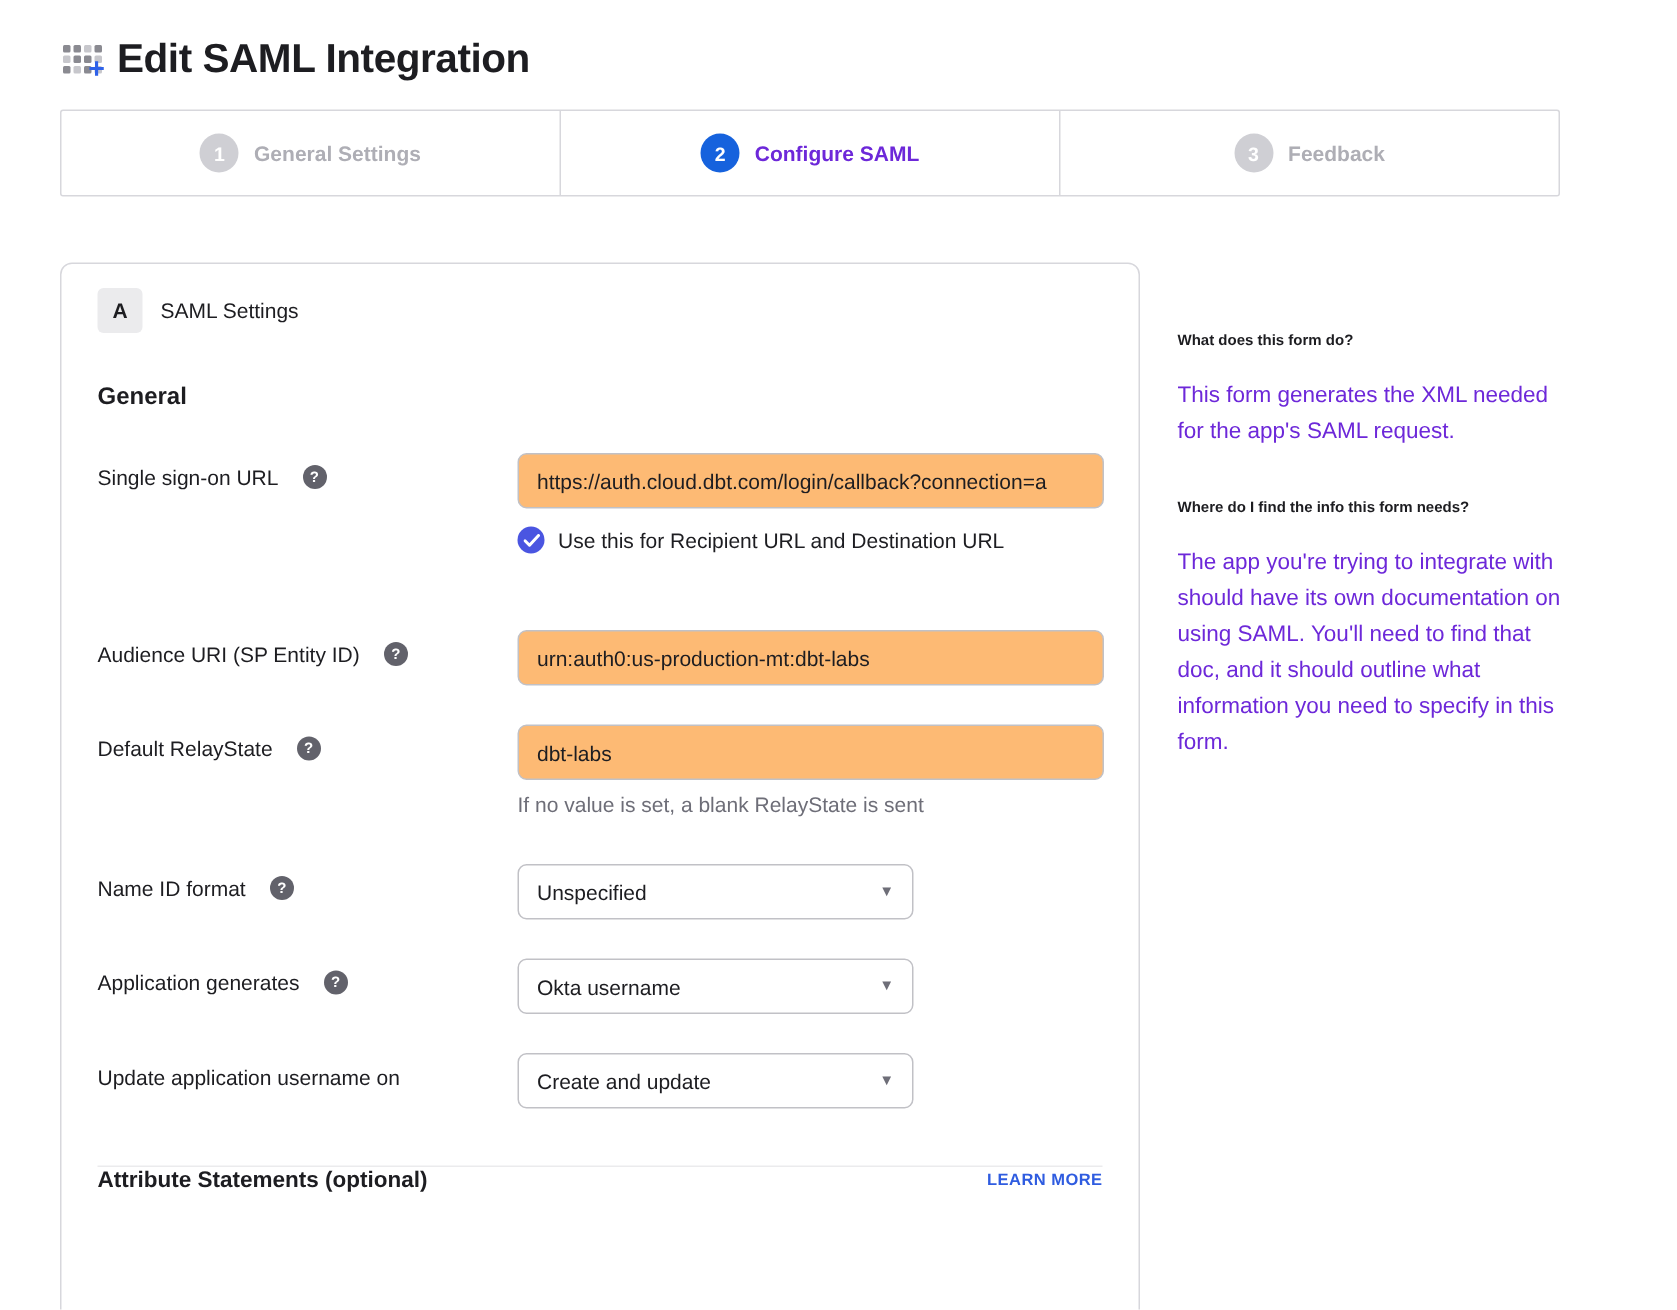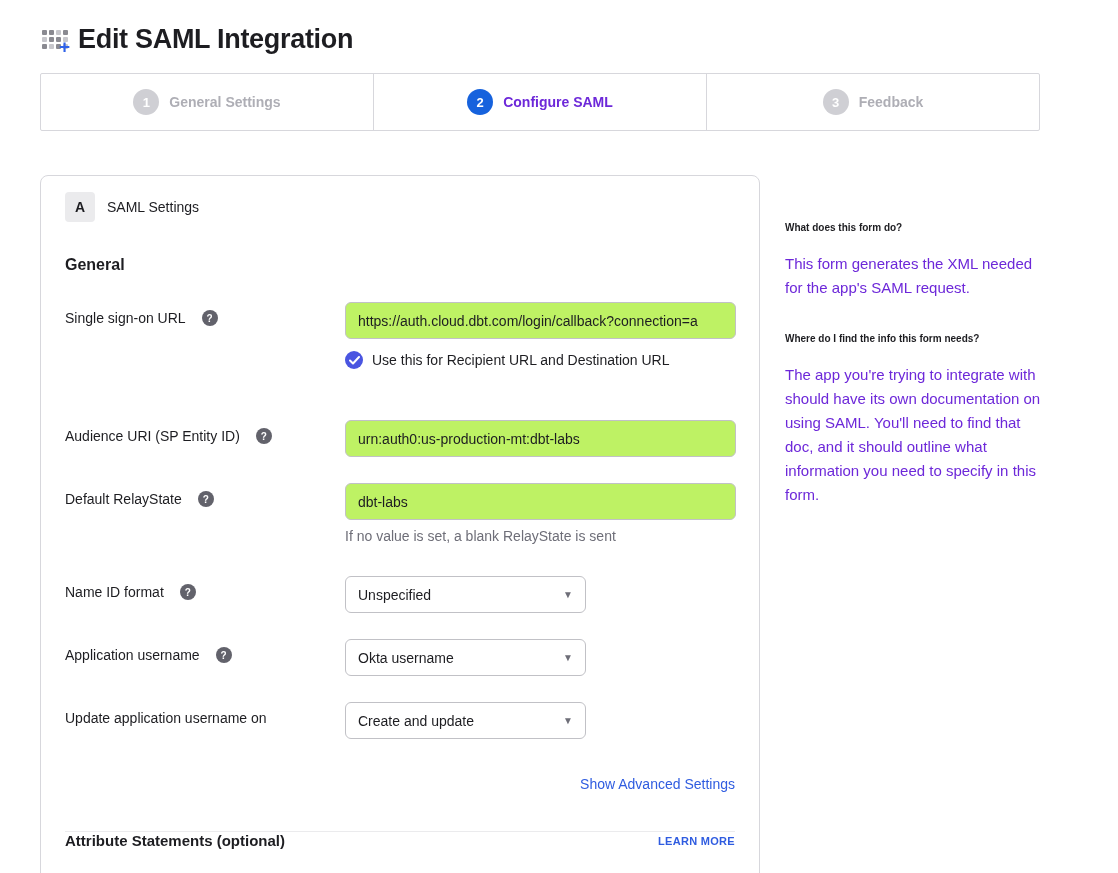--- a/index.html
+++ b/index.html
@@ -52,31 +52,31 @@
 
   
   .frow { display: flex; align-items: flex-start; margin-bottom: 26px; }
   .flabel { width: 280px; padding-top: 8px; font-size: 14px; color: #1d1d21;
     display: flex; align-items: center; gap: 16px; flex: 0 0 auto; }
   .help { width: 16px; height: 16px; border-radius: 50%; background: #62626b; color: #fff;
     font-size: 10px; font-weight: 700; display: inline-flex; align-items: center;
     justify-content: center; cursor: pointer; flex: 0 0 auto; }
   .fctrl { flex: 1; }
   .txt-input { width: 391px; height: 37px; border: 1px solid #c1c1c6; border-radius: 6px;
-    padding: 0 12px; font-size: 14px; color: #1d1d21; background: #bef264;
+    padding: 0 12px; font-size: 14px; color: #1d1d21; background: #fdba74;
     font-family: "Liberation Sans", sans-serif; white-space: nowrap; overflow: hidden; }
   .hint { font-size: 14px; color: #6e6e78; margin-top: 8px; }
 
   .chk-row { display: flex; align-items: center; gap: 9px; margin-top: 12px; }
   .chk { width: 18px; height: 18px; border-radius: 50%; background: #4a55e1;
     display: flex; align-items: center; justify-content: center; cursor: pointer; flex: 0 0 auto; }
   .chk svg { display: block; }
   .chk-label { font-size: 14px; color: #1d1d21; }
 
-  .select { width: 241px; height: 37px; border: 1px solid #c1c1c6; border-radius: 6px;
+  .select { width: 264px; height: 37px; border: 1px solid #c1c1c6; border-radius: 6px;
     background: #fff; display: flex; align-items: center; justify-content: space-between;
     padding: 0 12px; font-size: 14px; cursor: pointer; }
   .caret { color: #6e6e78; font-size: 10px; }
 
   .adv-row { text-align: right; margin: 36px 0 0 0; }
   .link { color: #2f5ce0; font-size: 14px; text-decoration: none; cursor: pointer; }
 
   .divider { border: none; border-top: 1px solid #ebebed; margin: 38px 0 0 0; }
 
   .attr-hd { display: flex; align-items: center; justify-content: space-between; }
@@ -187,21 +187,21 @@
         <div class="fctrl">
           <div class="select">
             <span>Unspecified</span>
             <span class="caret">▼</span>
           </div>
         </div>
       </div>
 
       <div class="frow">
         <div class="flabel">
-          <span>Application username</span>
+          <span>Application generates</span>
           <span class="help">?</span>
         </div>
         <div class="fctrl">
           <div class="select">
             <span>Okta username</span>
             <span class="caret">▼</span>
           </div>
         </div>
       </div>
 
@@ -210,23 +210,20 @@
           <span>Update application username on</span>
         </div>
         <div class="fctrl">
           <div class="select">
             <span>Create and update</span>
             <span class="caret">▼</span>
           </div>
         </div>
       </div>
 
-      <div class="adv-row">
-        <a class="link">Show Advanced Settings</a>
-      </div>
 
       <hr class="divider">
 
       <div class="attr-hd">
         <div class="attr-title">Attribute Statements (optional)</div>
         <a class="learn-more">LEARN MORE</a>
       </div>
 
     </div>
 

